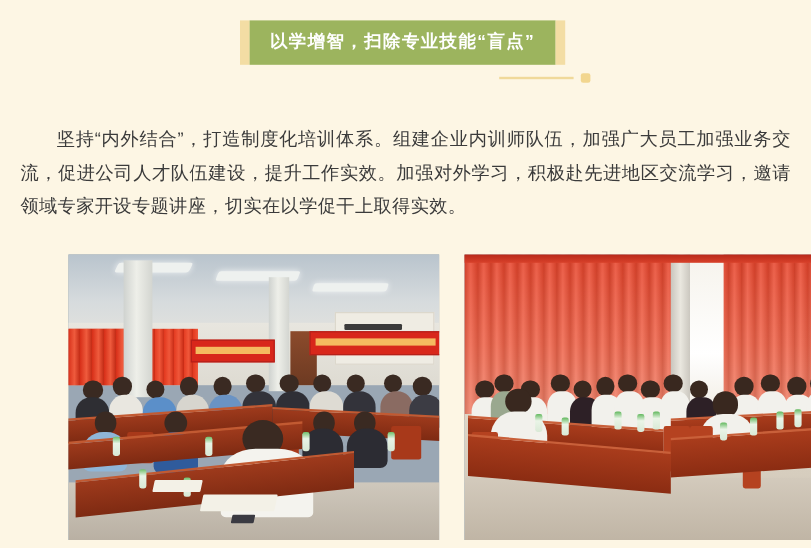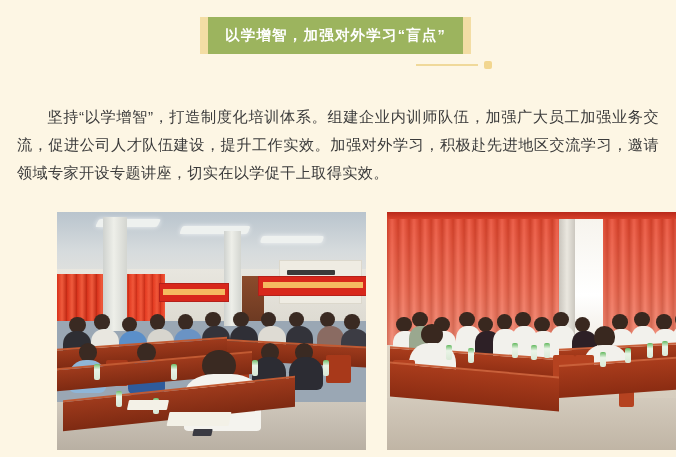--- a/index.html
+++ b/index.html
@@ -236,32 +236,32 @@
   }
   .r-chair { position: absolute; background: #b54220; border-radius: 2px; }
 </style>
 </head>
 <body>
 
 <div class="banner-row">
   <div class="banner-wrap">
     <div class="banner-edge"></div>
     <div class="banner-main">
-      <span class="banner-title">以学增智，加强对外学习“盲点”</span>
+      <span class="banner-title">以学增智，扫除专业技能“盲点”</span>
     </div>
     <div class="banner-edge"></div>
   </div>
 </div>
 
 <div class="rule-row">
   <div class="rule-line"></div>
   <div class="rule-dot"></div>
 </div>
 
-<p class="paragraph">坚持“以学增智”，打造制度化培训体系。组建企业内训师队伍，加强广大员工加强业务交流，促进公司人才队伍建设，提升工作实效。加强对外学习，积极赴先进地区交流学习，邀请领域专家开设专题讲座，切实在以学促干上取得实效。</p>
+<p class="paragraph">坚持“内外结合”，打造制度化培训体系。组建企业内训师队伍，加强广大员工加强业务交流，促进公司人才队伍建设，提升工作实效。加强对外学习，积极赴先进地区交流学习，邀请领域专家开设专题讲座，切实在以学促干上取得实效。</p>
 
 <div class="photo-row">
 
   <figure class="photo photo-left">
     <div class="scene">
       <div class="l-ceiling"></div>
       <div class="l-light a"></div>
       <div class="l-light b"></div>
       <div class="l-light c"></div>
       <div class="l-wall"></div>

